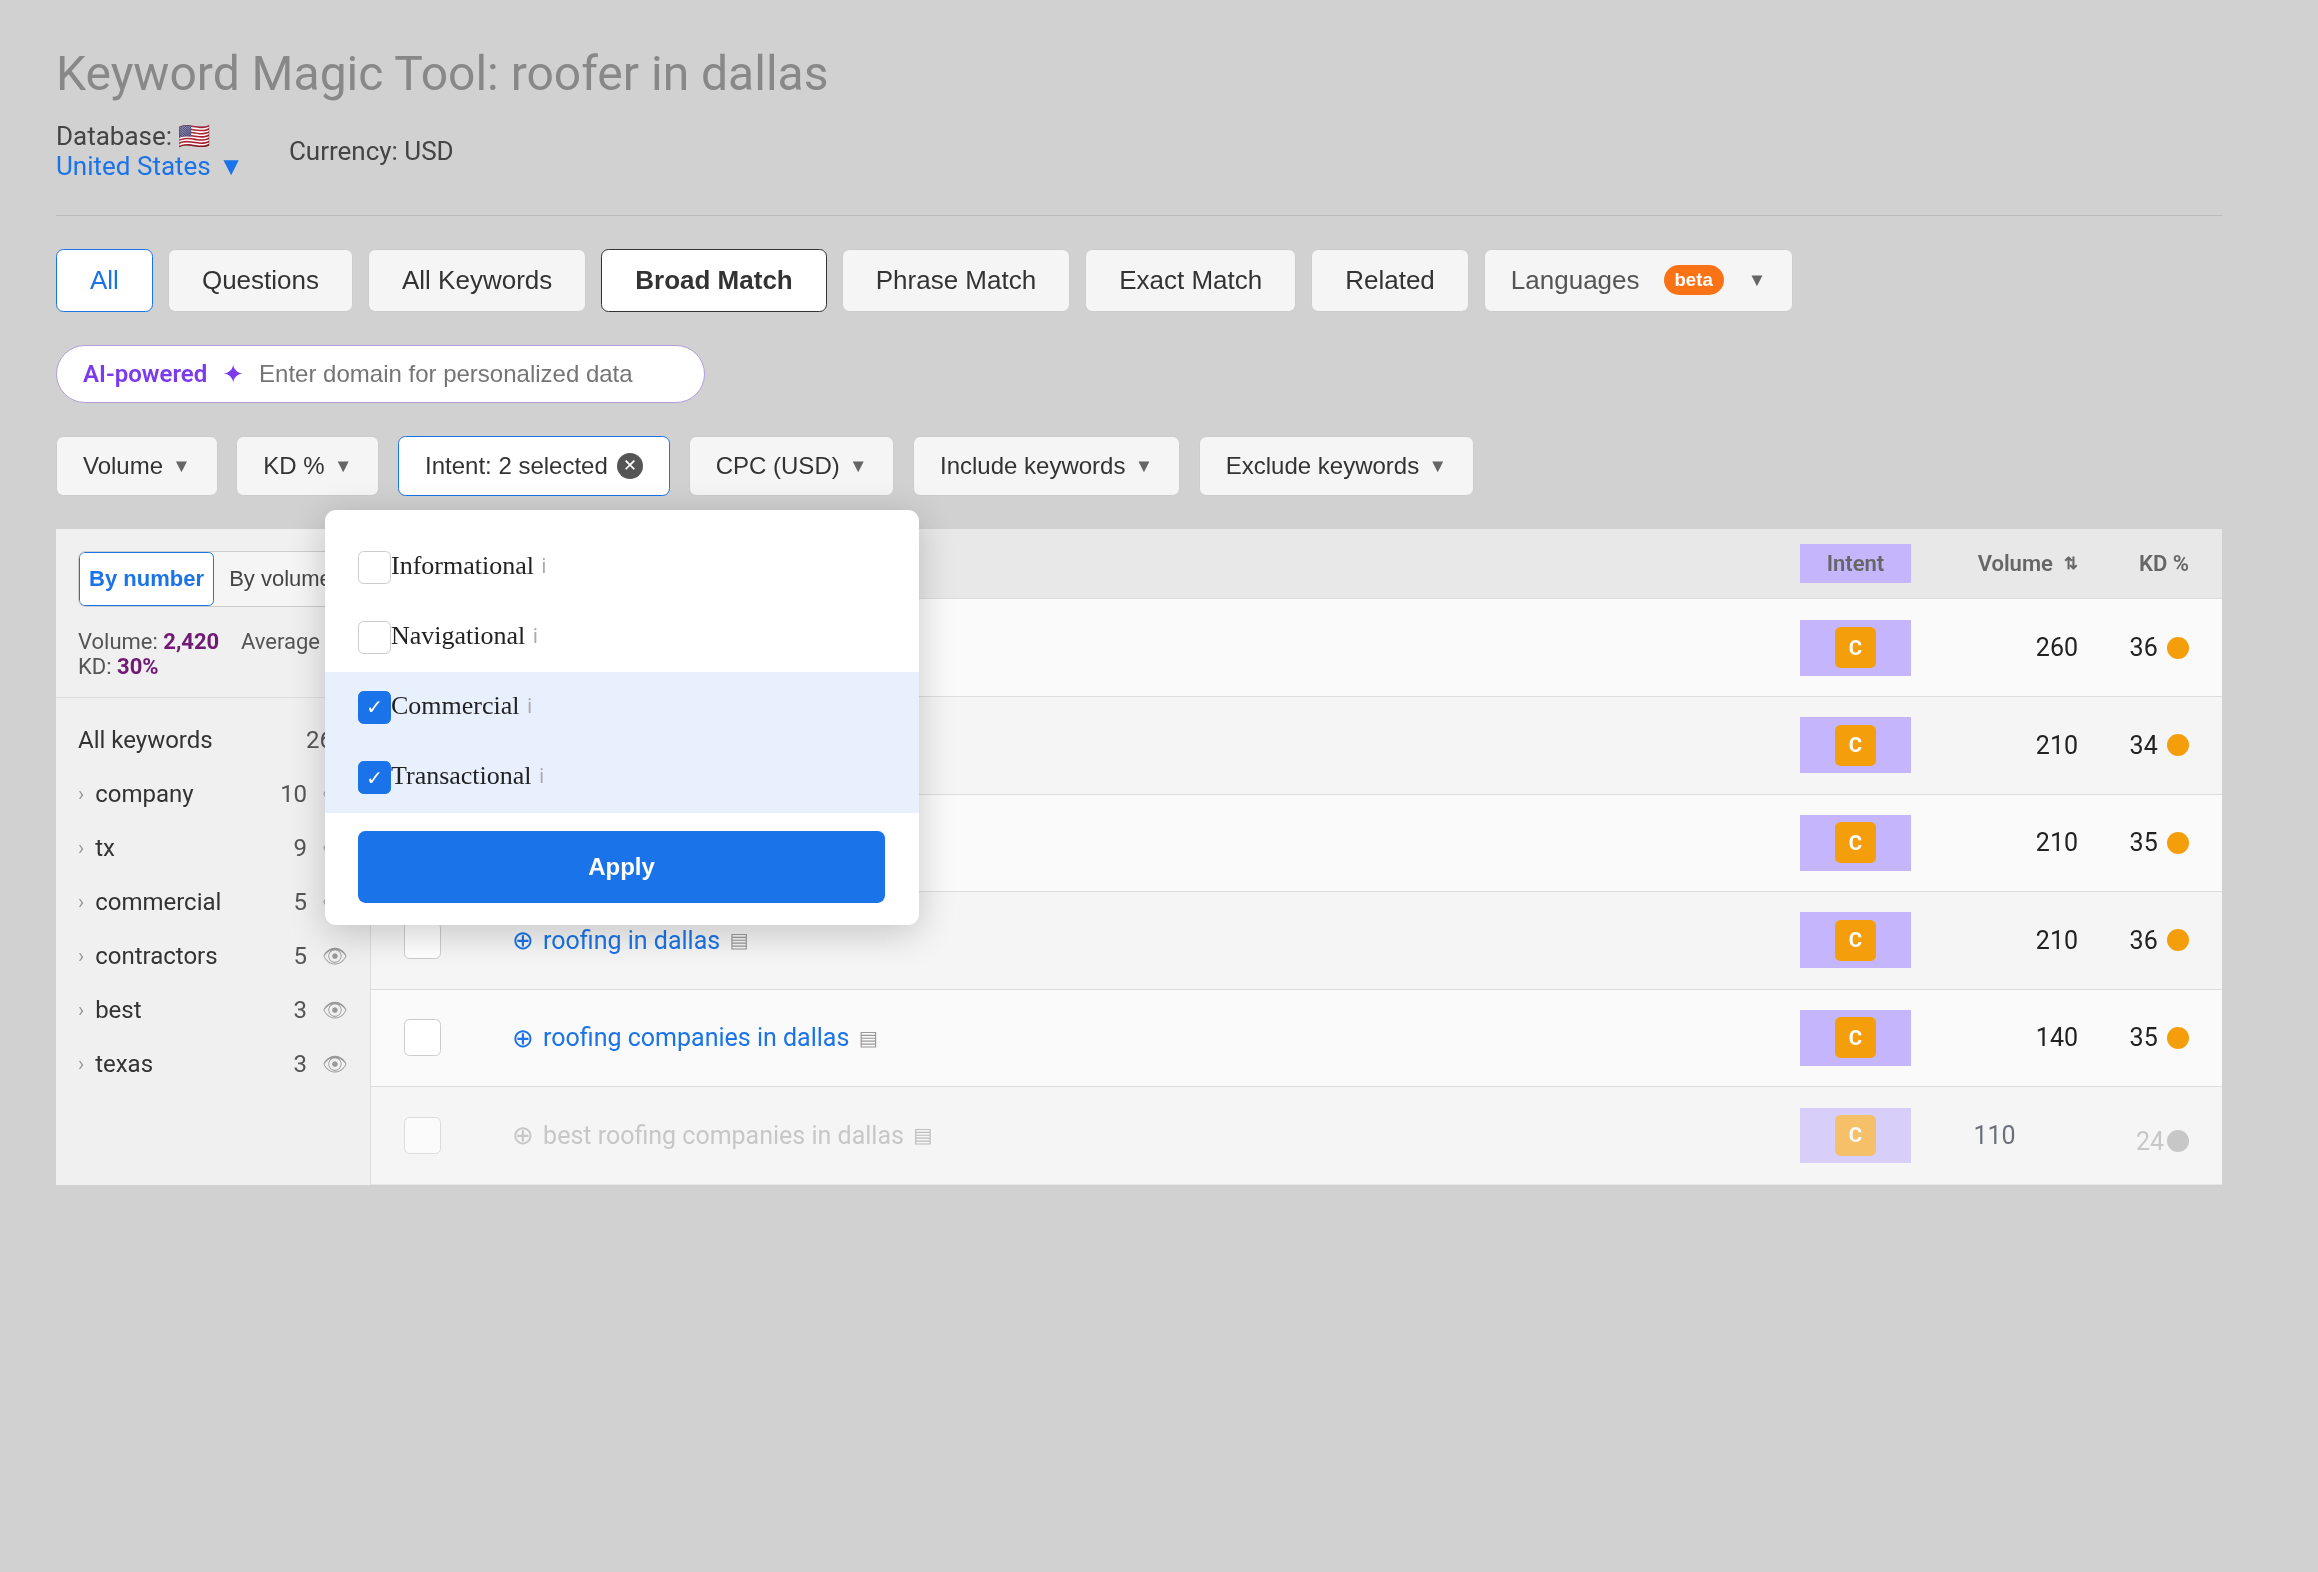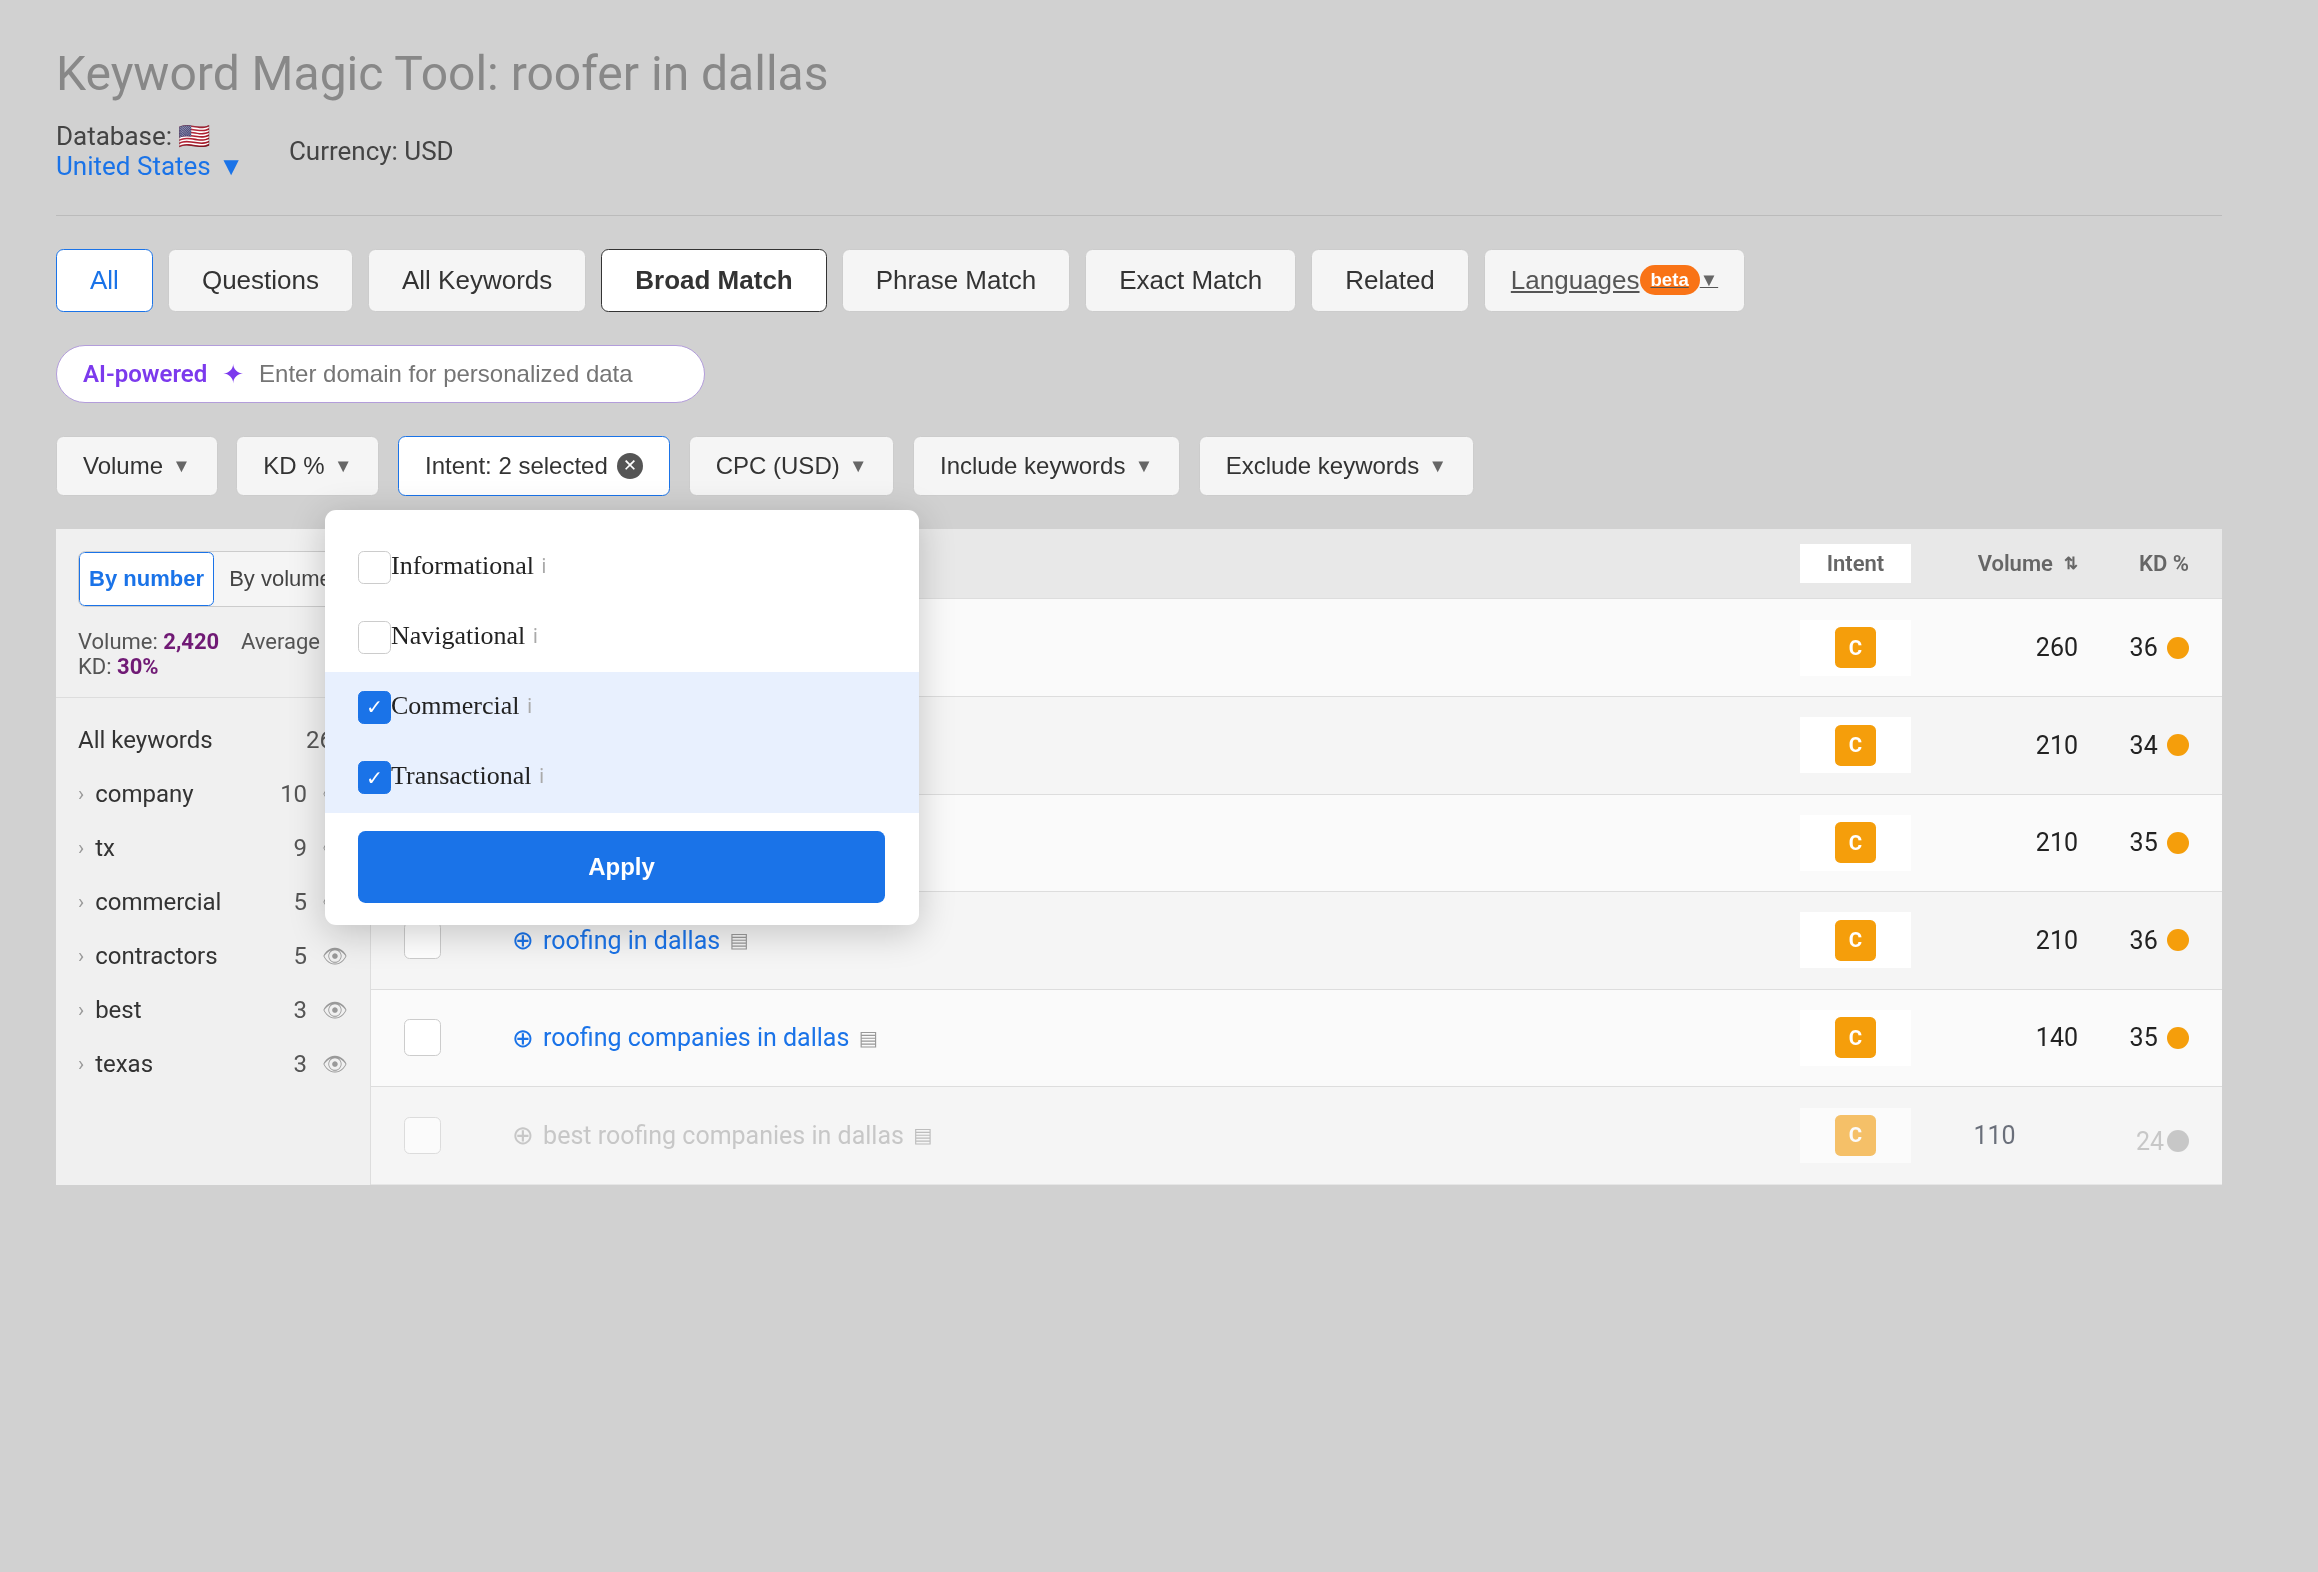--- a/index.html
+++ b/index.html
@@ -69,29 +69,28 @@
       font-weight: 600;
     }
     .tab-btn.all-tab {
       border-color: #1a73e8;
       background: #fff;
       color: #1a73e8;
     }
     .languages-btn {
       display: flex;
       align-items: center;
-      gap: 0;
+      gap: 24px;
       padding: 15px 26px;
       border: 1.9px solid #ccc;
       background: #f5f5f5;
       border-radius: 7.4px;
       font-size: 26px;
       cursor: pointer;
       color: #555;
-      text-decoration: underline;
     }
     .beta-badge {
       background: #f97316;
       color: #fff;
       font-size: 18.6px;
       padding: 3.7px 11px;
       border-radius: 18.6px;
       font-weight: 600;
     }
     .ai-bar {
@@ -240,21 +239,21 @@
       display: flex;
       align-items: center;
       padding: 15px 33px;
       background: #e8e8e8;
       border-bottom: 1.9px solid #ddd;
       font-size: 22px;
       color: #666;
       font-weight: 600;
     }
     .col-keyword { flex: 3; }
-    .col-intent { width: 111px; text-align: center; background: #ffffff; padding: 7.4px 0; }
+    .col-intent { width: 111px; text-align: center; background: #c4b5fd; padding: 7.4px 0; }
     .col-volume { width: 167px; text-align: right; }
     .col-kd { width: 111px; text-align: right; }
     .col-checkbox { width: 56px; }
     .col-add { width: 56px; }
     .sort-icon { font-size: 16.7px; margin-left: 5.6px; }
     .table-row {
       display: flex;
       align-items: center;
       padding: 20.4px 33px;
       border-bottom: 1.9px solid #ddd;

